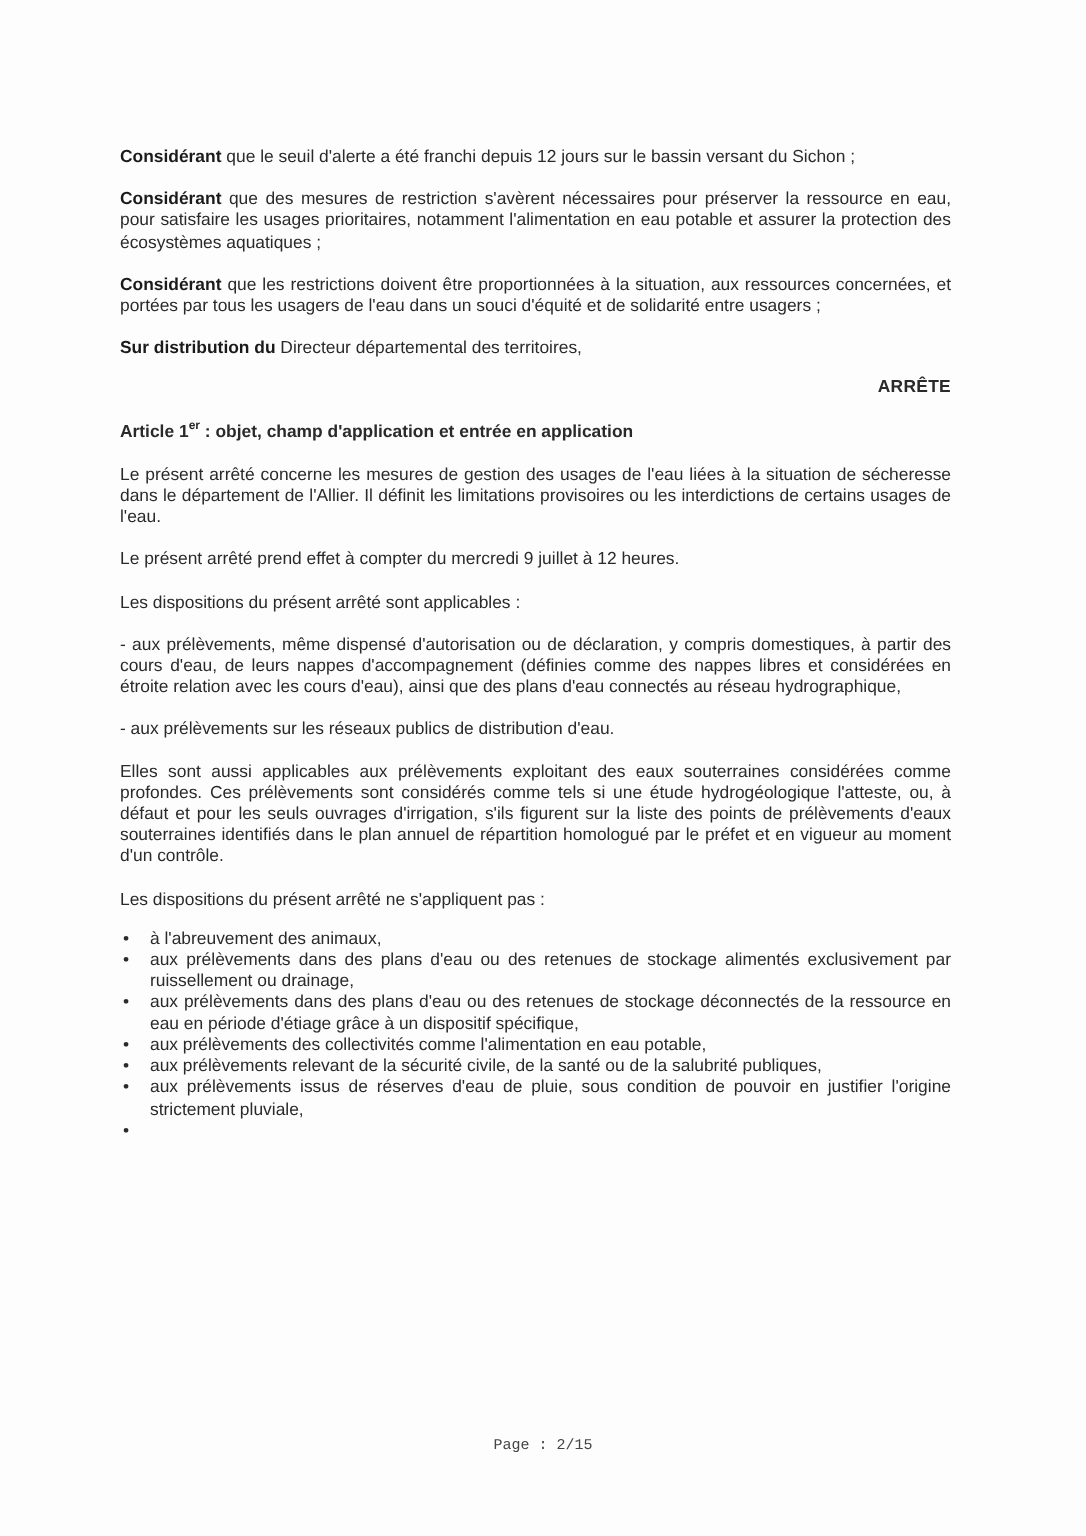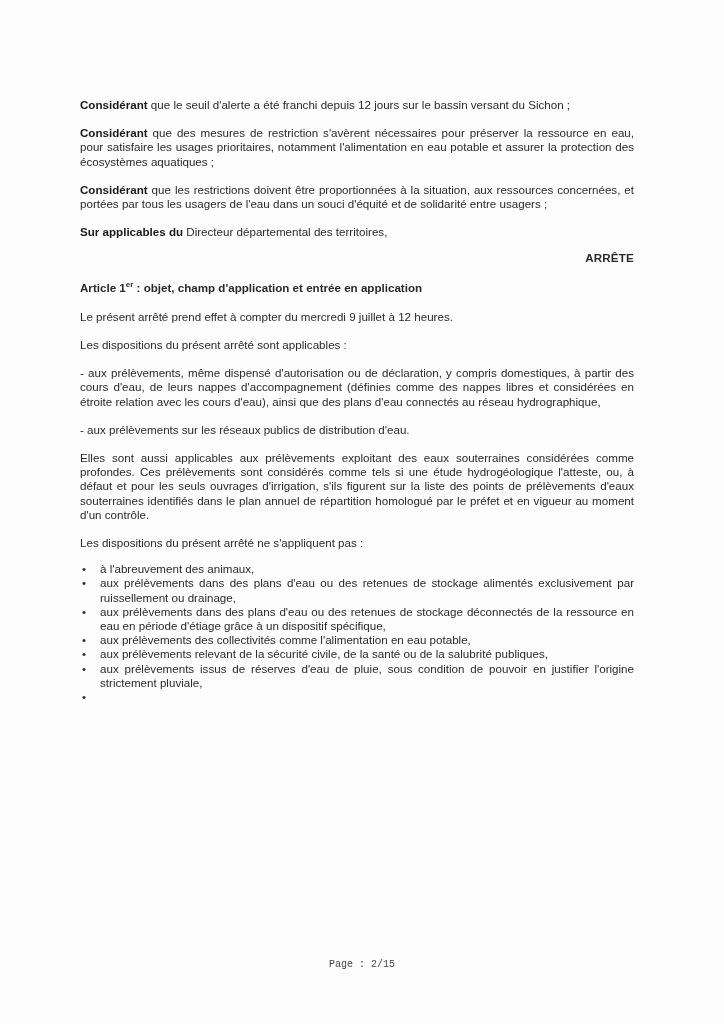--- a/index.html
+++ b/index.html
@@ -24,26 +24,27 @@
 
 <div class="page">
   <div class="content">
 
     <p class="gap"><b>Considérant</b><span> que le seuil d'alerte a été franchi depuis 12 jours sur le bassin versant du Sichon ;</span></p>
 
     <p class="gap"><b>Considérant</b><span> que des mesures de restriction s'avèrent nécessaires pour préserver la ressource en eau, pour satisfaire les usages prioritaires, notamment l'alimentation en eau potable et assurer la protection des écosystèmes aquatiques ;</span></p>
 
     <p class="gap"><b>Considérant</b><span> que les restrictions doivent être proportionnées à la situation, aux ressources concernées, et portées par tous les usagers de l'eau dans un souci d'équité et de solidarité entre usagers ;</span></p>
 
-    <p style="margin-bottom:12px"><b>Sur applicables du</b><span> Directeur départemental des territoires,</span></p>
+    <p style="margin-bottom:12px"><b>Sur distribution du</b><span> Directeur départemental des territoires,</span></p>
 
     <div class="center-title">ARRÊTE</div>
 
     <div class="article-title"><span>Article 1</span><sup>er</sup><span> : objet, champ d'application et entrée en application</span></div>
 
+    <p class="gap">Le présent arrêté concerne les mesures de gestion des usages de l'eau liées à la situation de sécheresse dans le département de l'Allier. Il définit les limitations provisoires ou les interdictions de certains usages de l'eau.</p>
     <p class="gap">Le présent arrêté prend effet à compter du mercredi 9 juillet à 12 heures.</p>
     <p class="gap">Les dispositions du présent arrêté sont applicables :</p>
     <p class="gap"> - aux prélèvements, même dispensé d'autorisation ou de déclaration, y compris domestiques, à partir des cours d'eau, de leurs nappes d'accompagnement (définies comme des nappes libres et considérées en étroite relation avec les cours d'eau), ainsi que des plans d'eau connectés au réseau hydrographique,</p>
     <p class="gap">- aux prélèvements sur les réseaux publics de distribution d'eau.</p>
     <p class="gap">Elles sont aussi applicables aux prélèvements exploitant des eaux souterraines considérées comme profondes. Ces prélèvements sont considérés comme tels si une étude hydrogéologique l'atteste, ou, à défaut et pour les seuls ouvrages d'irrigation, s'ils figurent sur la liste des points de prélèvements d'eaux souterraines identifiés dans le plan annuel de répartition homologué par le préfet et en vigueur au moment d'un contrôle.</p>
     <p style="margin-bottom:12px">Les dispositions du présent arrêté ne s'appliquent pas :</p>
 
     <ul class="bullets">
       <li><span class="bullet">•</span><span>à l'abreuvement des animaux,</span></li>
       <li><span class="bullet">•</span><span>aux prélèvements dans des plans d'eau ou des retenues de stockage alimentés exclusivement par ruissellement ou drainage,</span></li>

